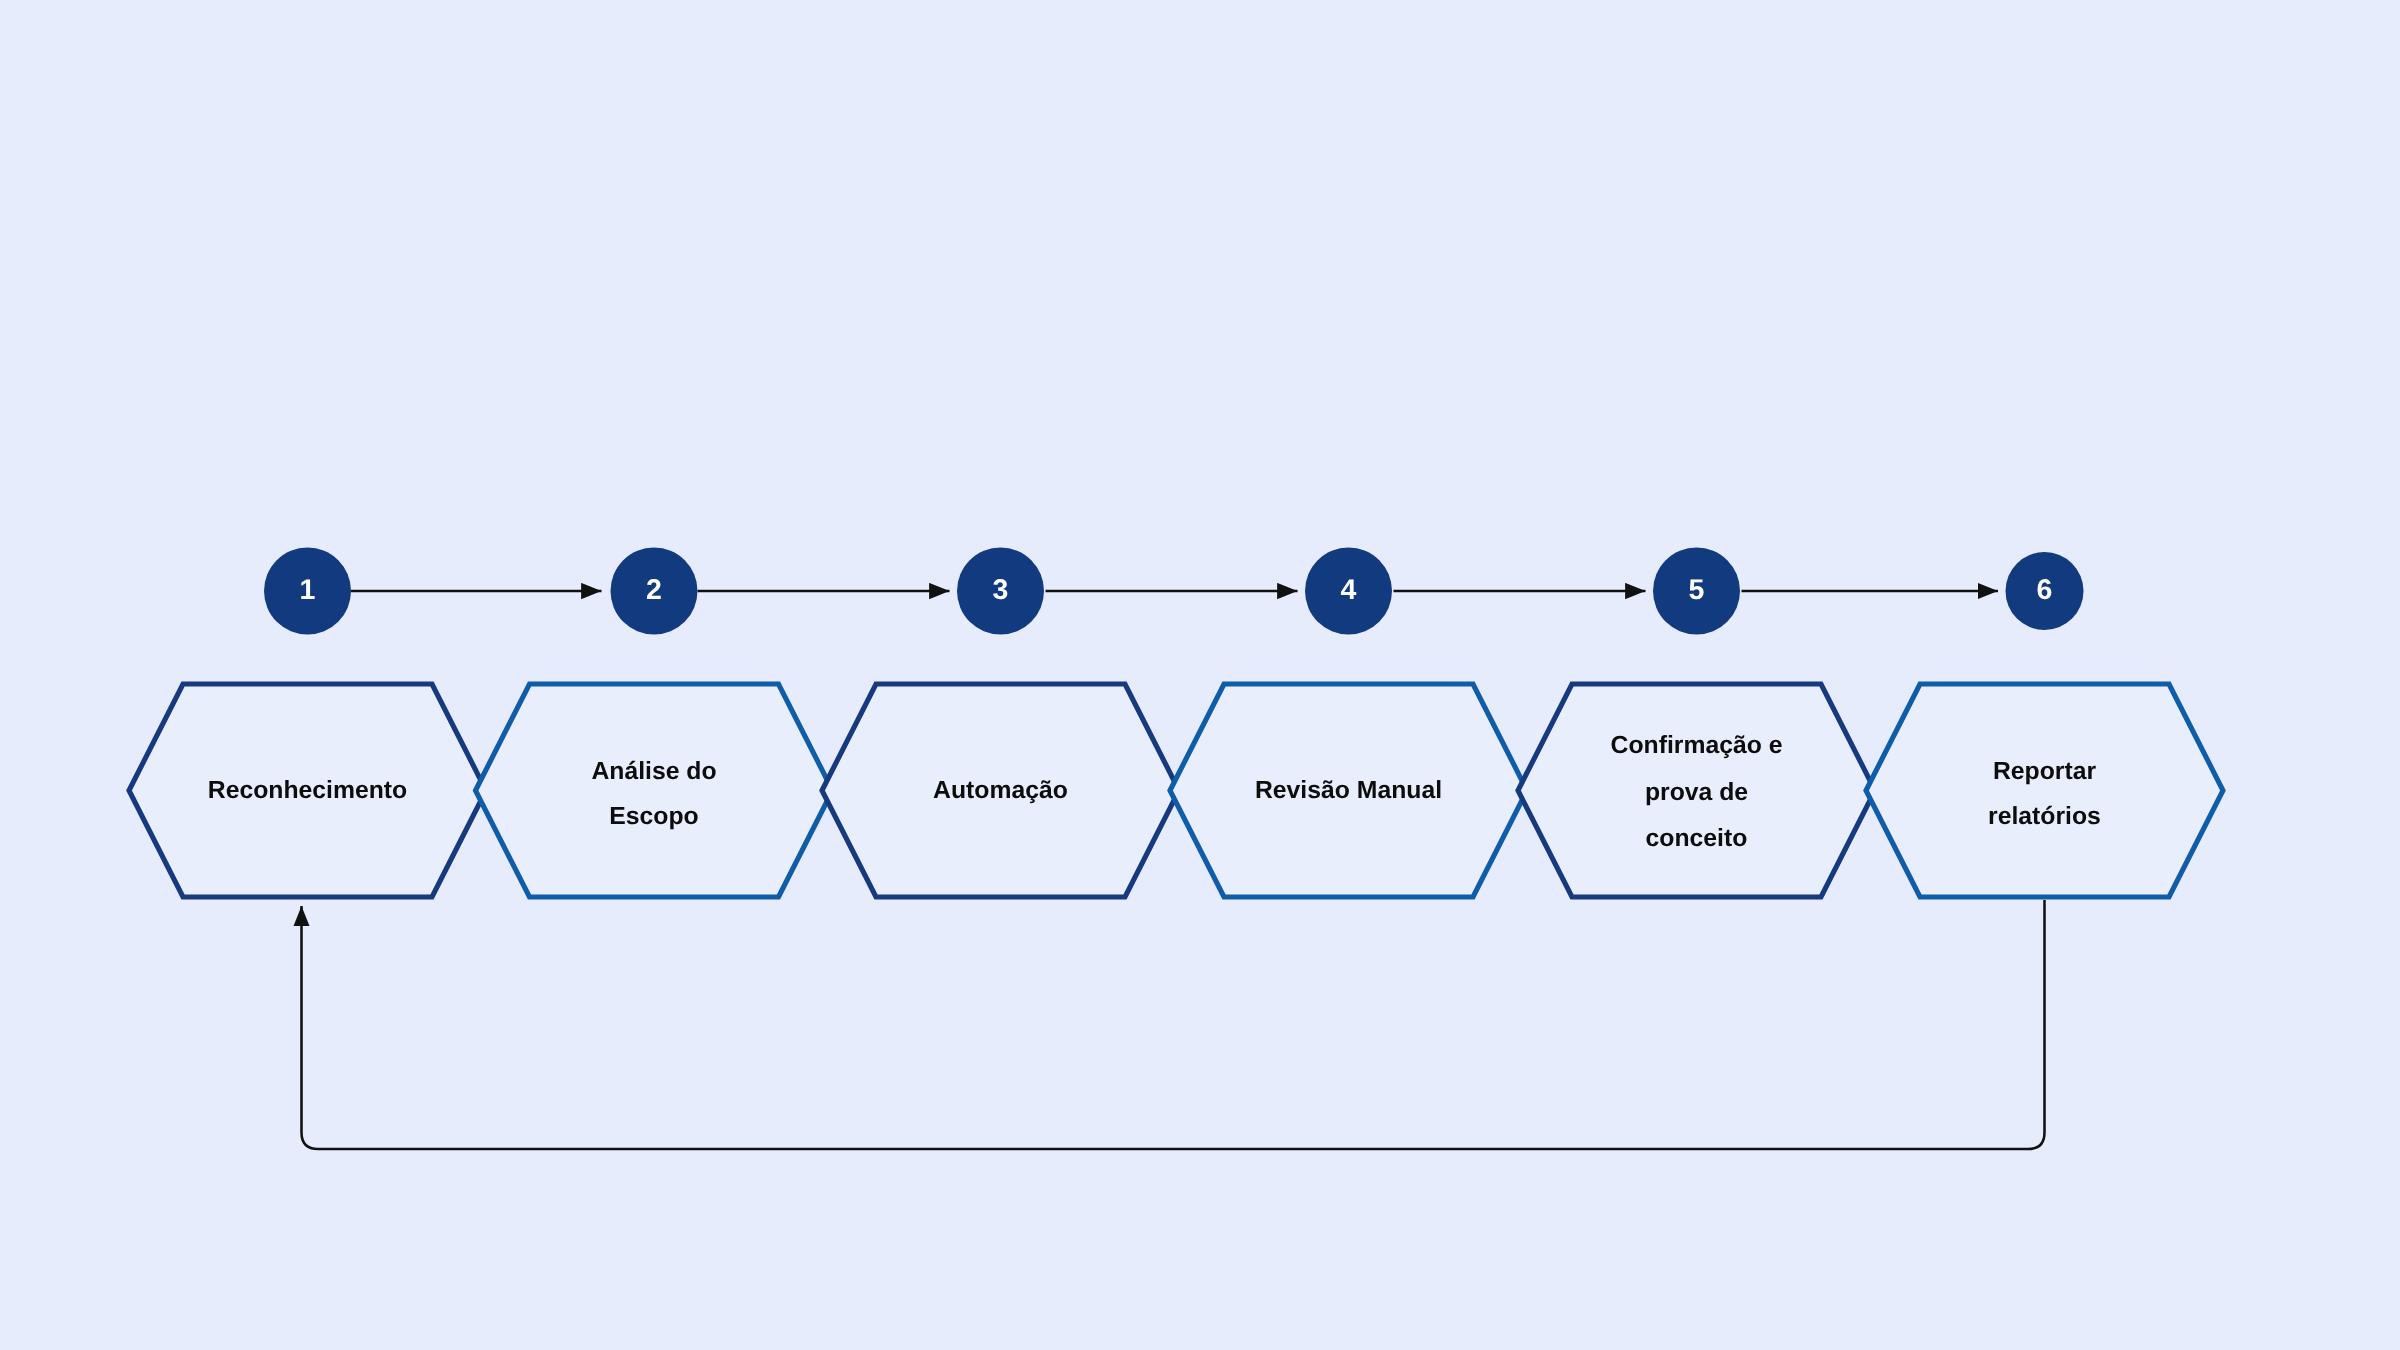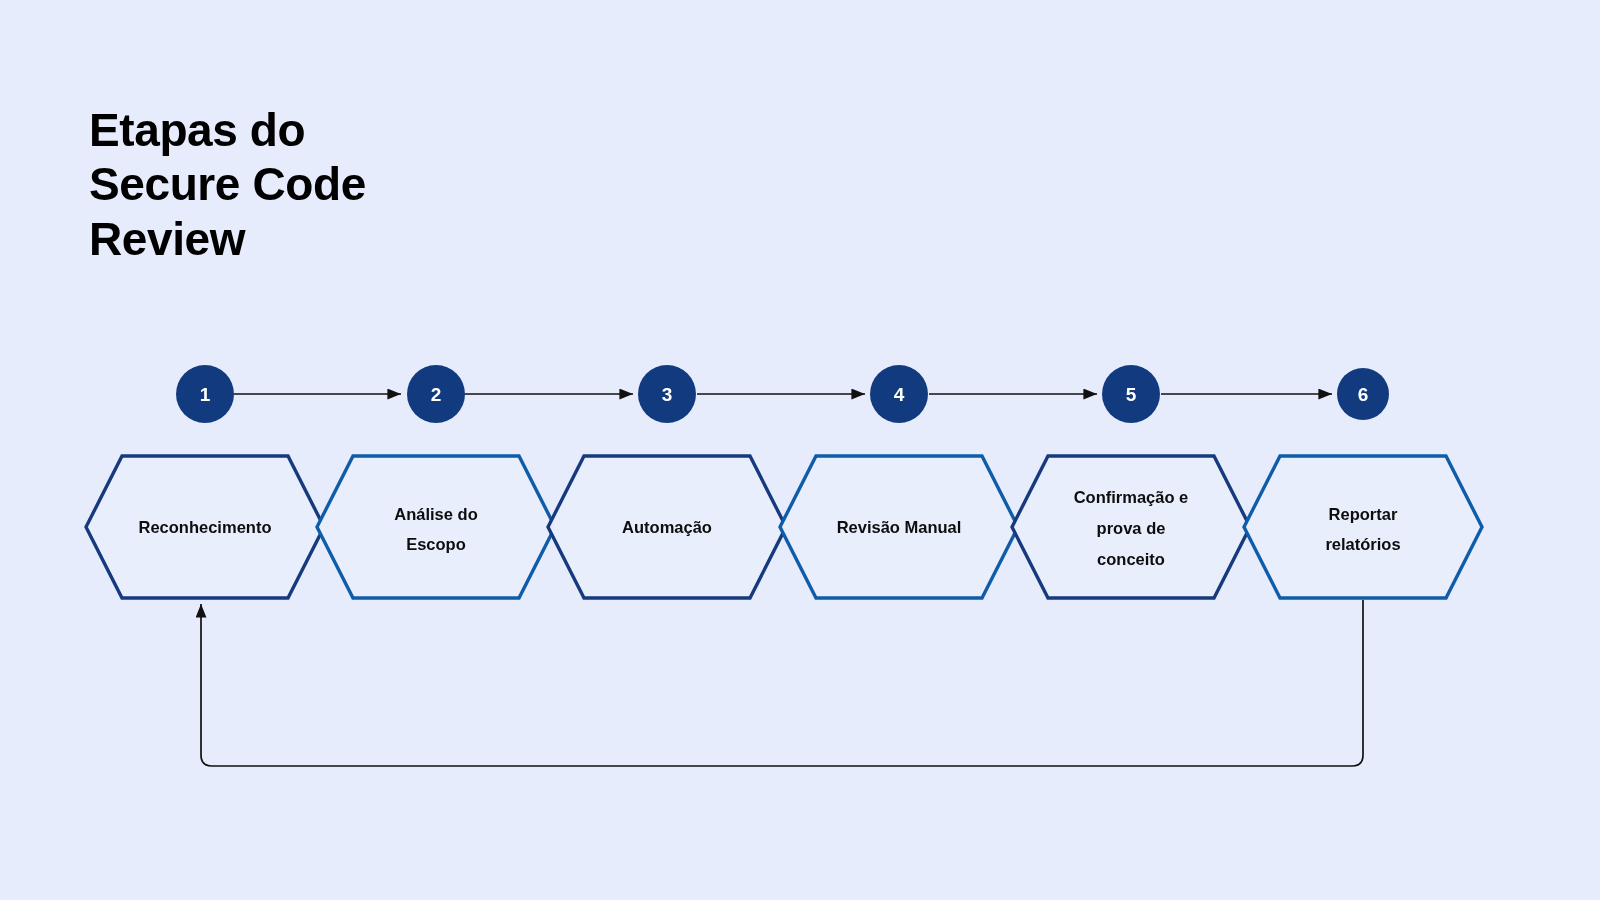--- a/index.html
+++ b/index.html
@@ -48,23 +48,20 @@
     font-size: 16.5px;
     font-weight: bold;
     fill: #0d0d0d;
   }
 </style>
 </head>
 <body>
 
 <div id="canvas">
 
-  <div id="title">Etapas do
-Secure Code
-Review</div>
 
   <svg id="diagram-svg" viewBox="0 0 1600 900">
     <defs>
       <marker id="arrowhead" markerWidth="9" markerHeight="9" refX="8" refY="3.2" orient="auto" markerUnits="strokeWidth">
         <path d="M0,0 L8,3.2 L0,6.4 z" fill="#111111"></path>
       </marker>
       <marker id="arrowhead-up" markerWidth="9" markerHeight="9" refX="8" refY="3.2" orient="auto" markerUnits="strokeWidth">
         <path d="M0,0 L8,3.2 L0,6.4 z" fill="#111111"></path>
       </marker>
     </defs>

